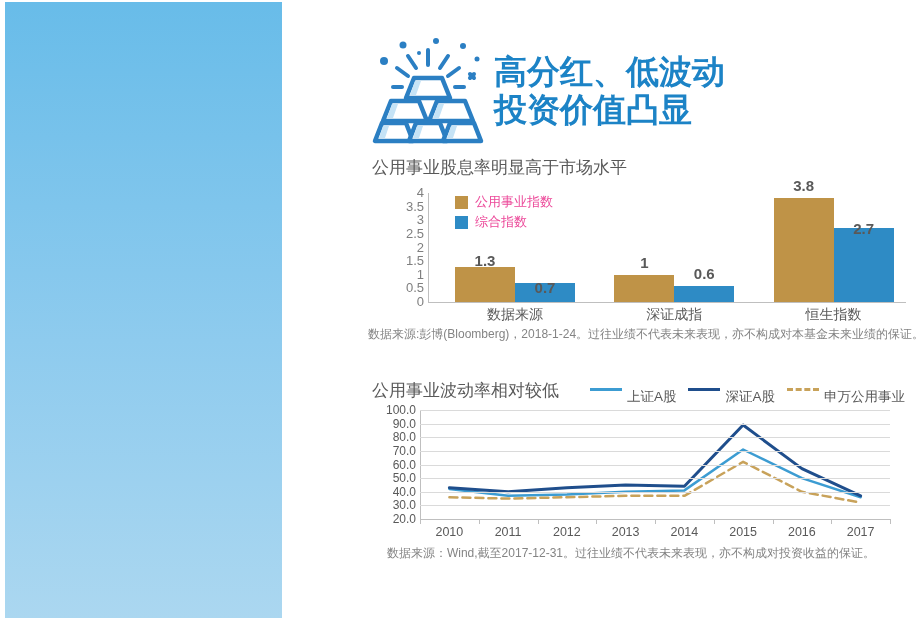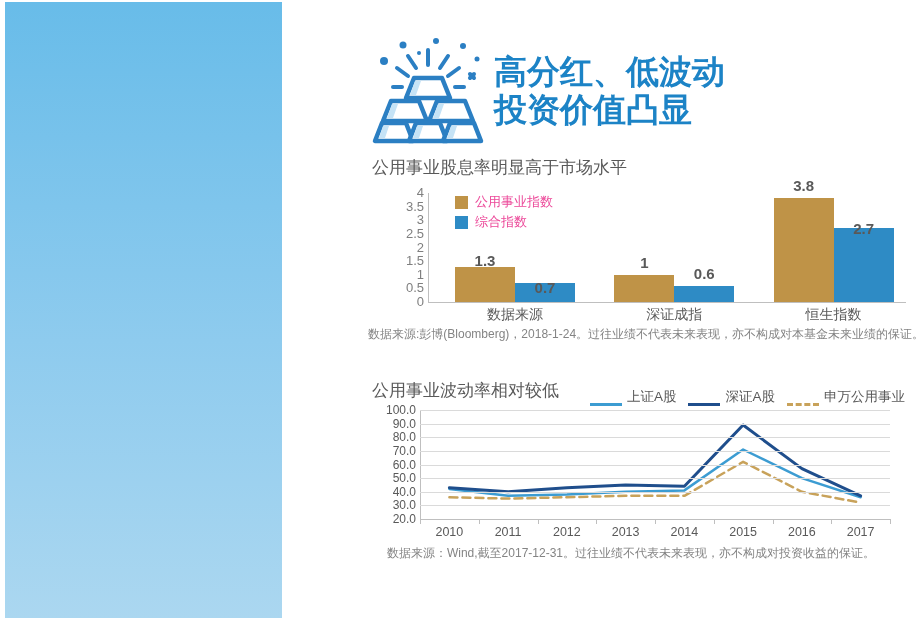--- a/index.html
+++ b/index.html
@@ -19,21 +19,21 @@
          color:#7F7F7F;left:0;}
   .bar{position:absolute;}
   .bar-label{position:absolute;text-align:center;font-size:15px;font-weight:600;color:#595959;}
   .bar-xlabel{position:absolute;top:116px;text-align:center;font-size:14px;color:#595959;}
   .bar-legend{position:absolute;left:83px;top:2px;}
   .bar-legend .row{display:flex;align-items:center;height:20px;}
   .bar-legend .sw{width:13px;height:13px;margin-right:7px;flex:none;}
   .bar-legend .lbl{font-size:13px;color:#ec4899;white-space:nowrap;}
   
   .line-legend{position:absolute;top:388px;right:16px;display:flex;align-items:center;gap:12px;}
-  .line-legend .item{display:flex;align-items:flex-end;}
+  .line-legend .item{display:flex;align-items:flex-start;}
   .line-legend .lsw{width:32px;height:0;border-top:3px solid;margin-right:5px;flex:none;}
   .line-legend .lsw.dashed{border-top-style:dashed;border-top-width:3px;}
   .line-legend .lbl{font-size:13.5px;color:#595959;white-space:nowrap;}
   #line-plot{position:absolute;left:372px;top:404px;width:535px;height:150px;}
   .grid{position:absolute;left:48px;width:470px;height:1px;background:#DADADA;}
   .ltick{position:absolute;left:-8px;width:52px;text-align:right;font-size:12px;
          line-height:15px;color:#595959;}
   .xtickmark{position:absolute;top:115px;width:1px;height:5px;background:#BFBFBF;}
   .lxlabel{position:absolute;top:121px;text-align:center;font-size:12.5px;color:#595959;}
 </style>

